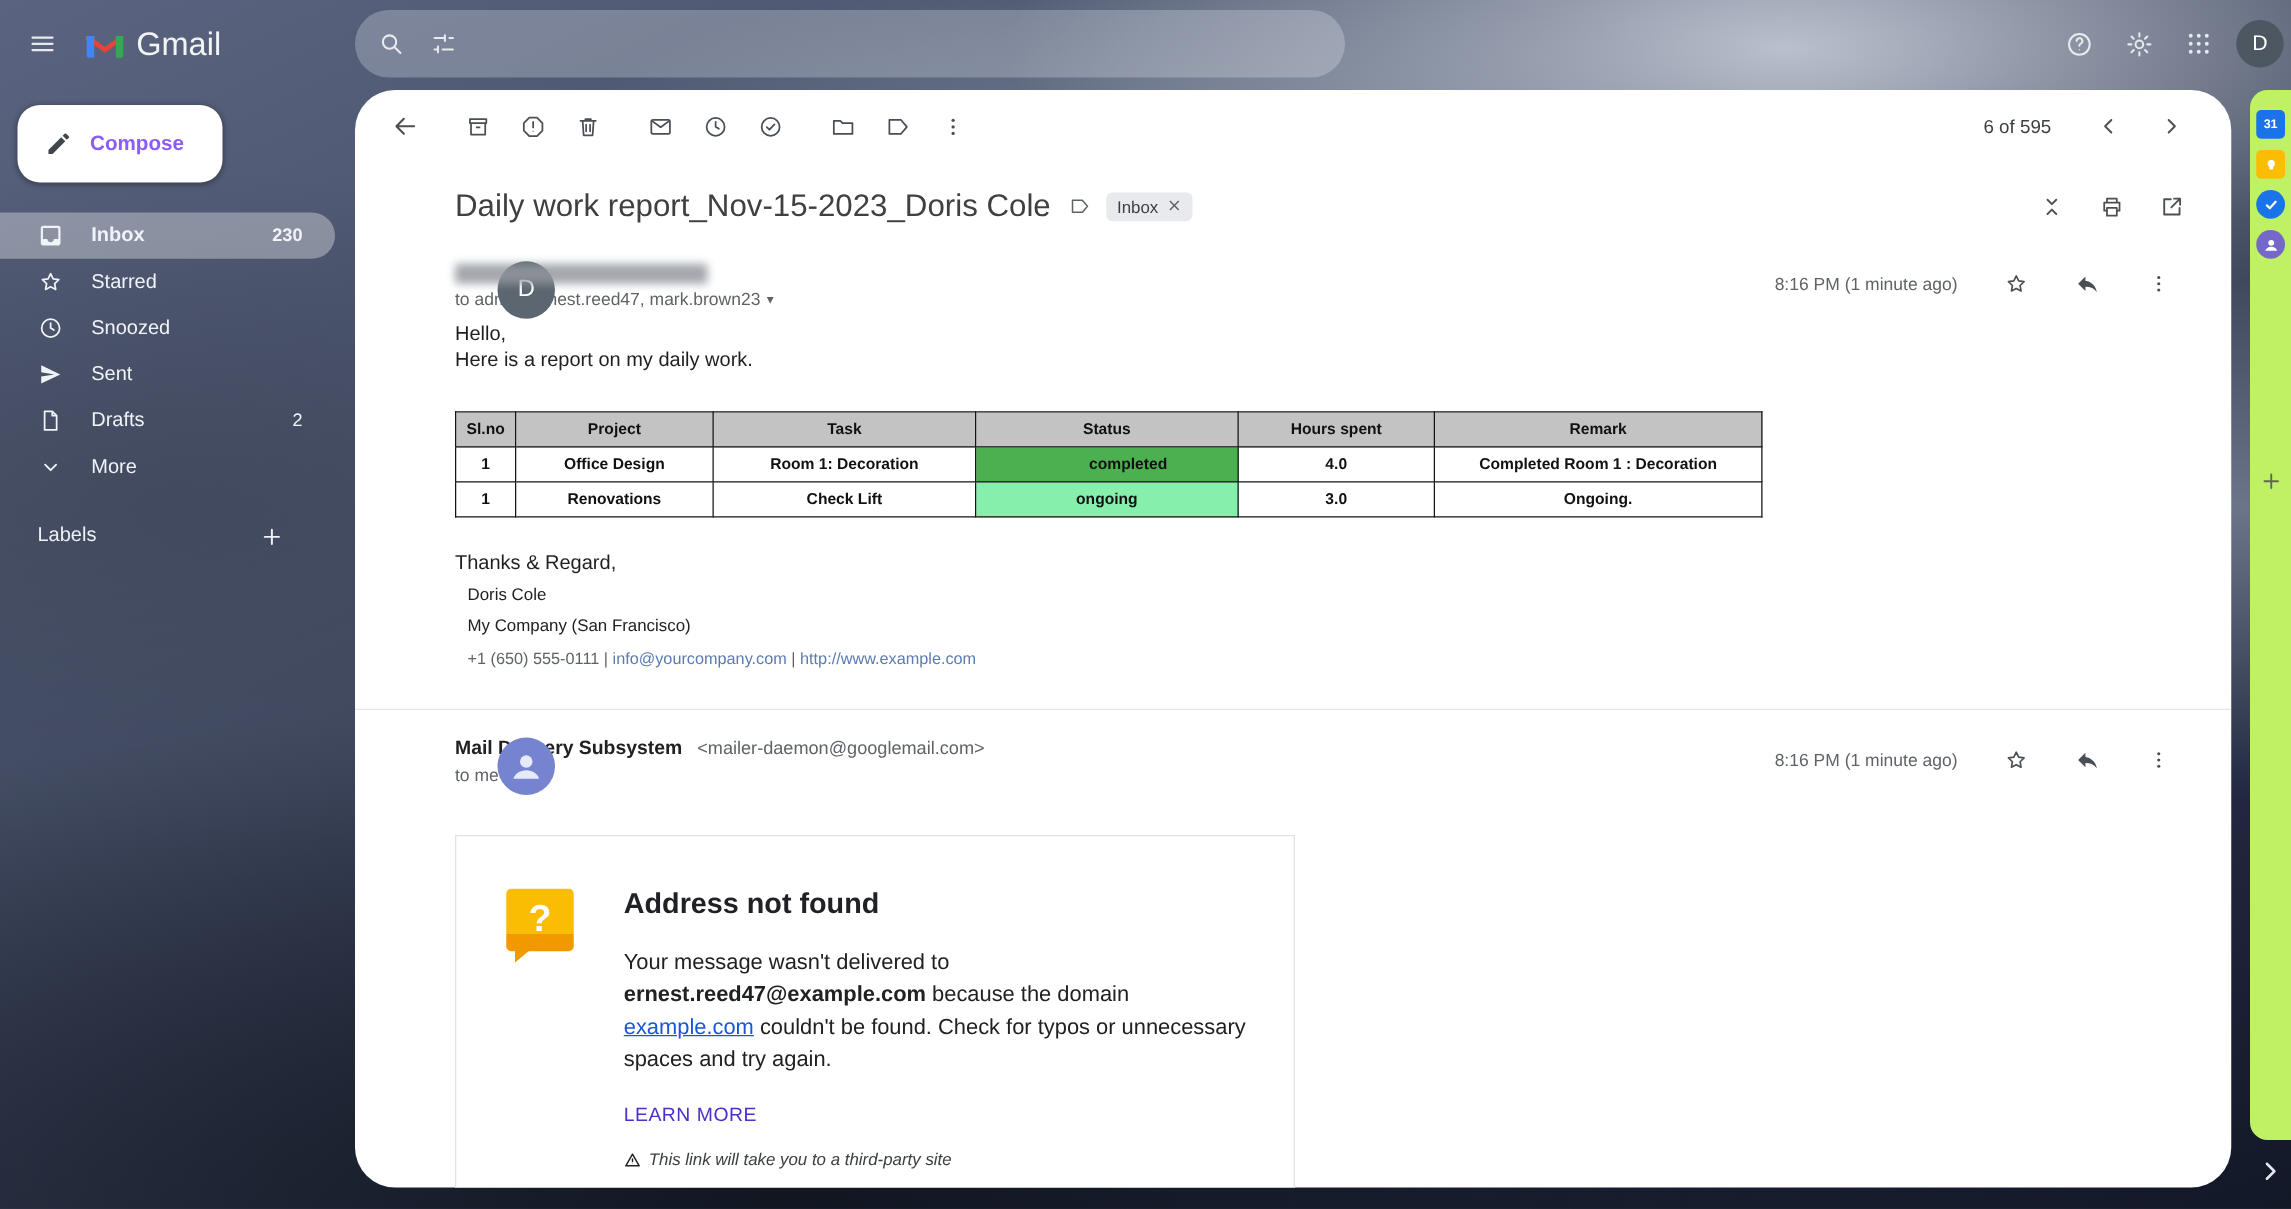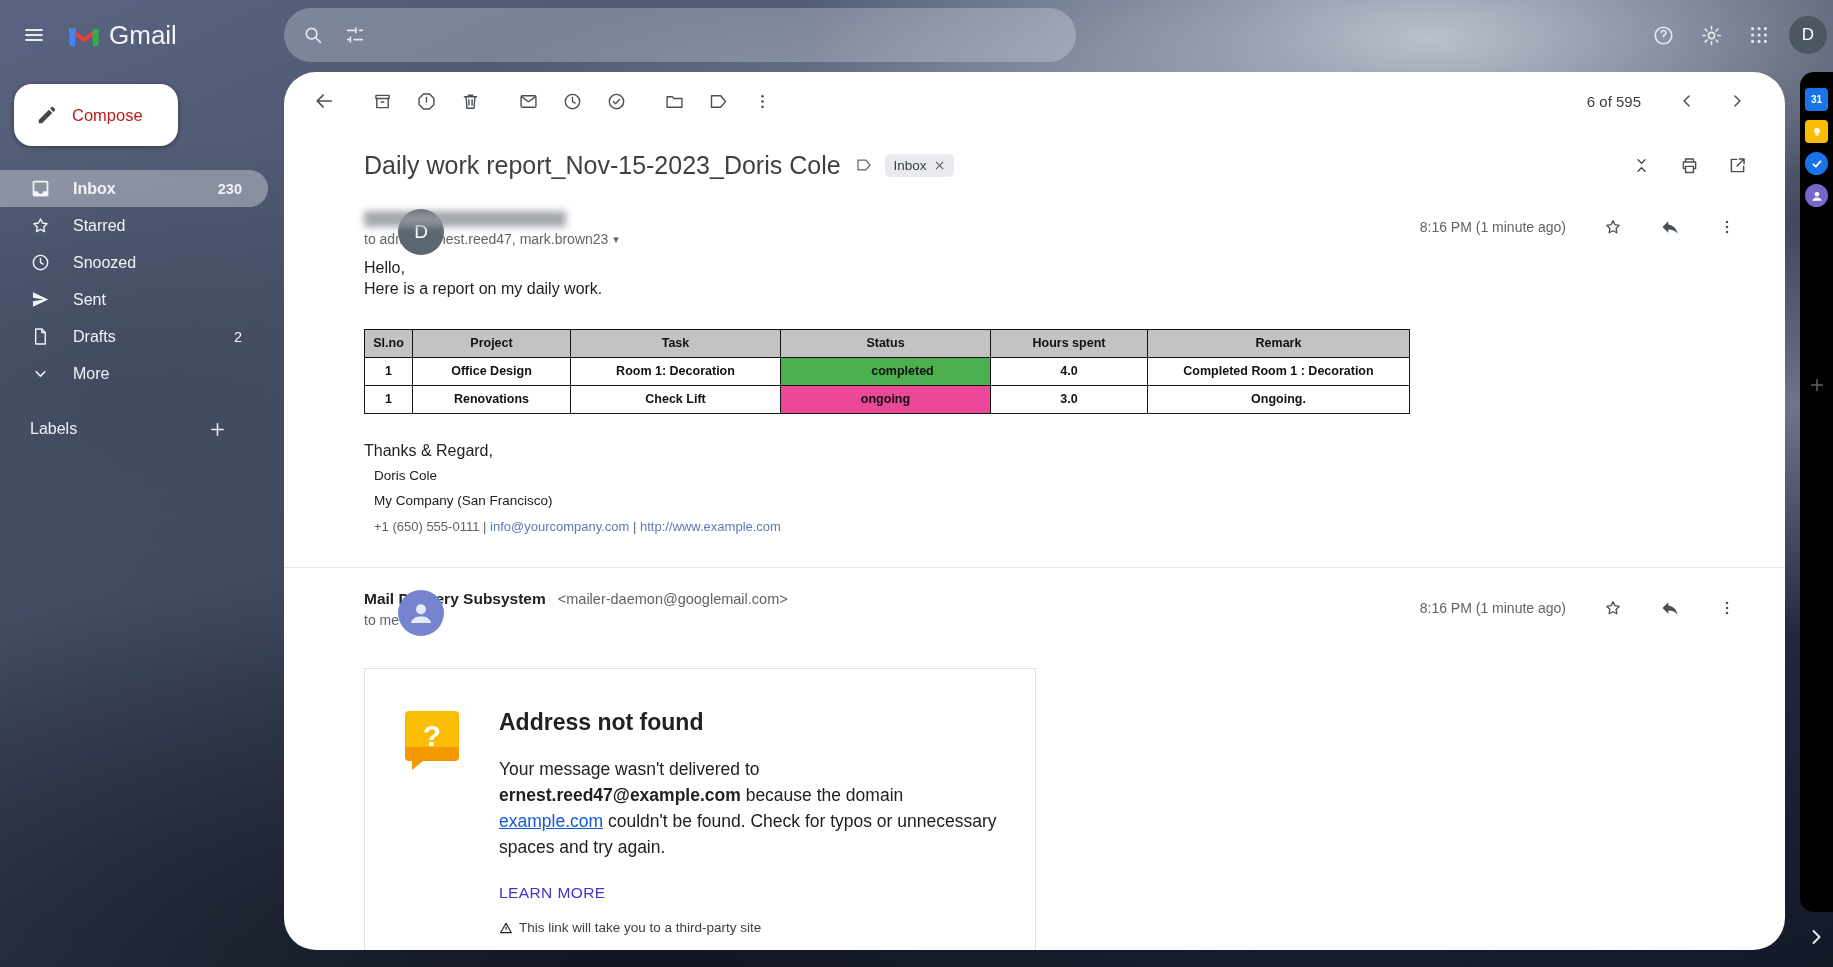--- a/index.html
+++ b/index.html
@@ -26,21 +26,21 @@
   .brand-name{font-size:26px;color:#f2f4f6}
   .search{position:absolute;left:284px;top:8px;width:792px;height:54px;background:rgba(238,242,248,.27);border-radius:28px;display:flex;align-items:center;padding:0 8px}
   .search input{flex:1;background:transparent;border:none;outline:none;color:#eef1f5;font-size:17px;padding:0 4px}
   .search input::placeholder{color:#e3e8ef;opacity:.95}
   .header-actions{position:absolute;right:6px;top:13px;display:flex;align-items:center;gap:4px}
   .avatar-sm{width:38px;height:38px;border-radius:50%;background:#4d5761;color:#fff;display:flex;align-items:center;justify-content:center;font-size:17px;cursor:pointer;margin-left:4px}
 
   
   .sidebar{position:absolute;top:70px;left:0;width:284px;bottom:0;color:#eef1f5;z-index:5}
   .compose{margin:14px 0 0 14px;width:164px;height:62px;background:#fff;border-radius:18px;display:flex;align-items:center;gap:14px;padding:0 22px;cursor:pointer;box-shadow:0 1px 5px rgba(0,0,0,.4);color:#3a3f45}
-  .compose span{font-size:16.5px;font-weight:400;color:#b91c1c}
+  .compose span{font-size:16.5px;font-weight:700;color:#8b5cf6}
   .nav{margin-top:24px}
   .nav-item{height:37px;display:flex;align-items:center;gap:22px;padding:0 26px 0 30px;margin-right:16px;font-size:16px;border-radius:0 20px 20px 0;cursor:pointer;color:#f0f3f7}
   .nav-item .cnt{margin-left:auto;font-size:14.5px}
   .nav-item.active{background:rgba(255,255,255,.34);font-weight:700}
   .nav-item svg, .labels-row svg{flex:none}
   .labels-row{display:flex;align-items:center;height:42px;margin-top:16px;padding:0 56px 0 30px;font-size:16px}
   .labels-row .plusbtn{margin-left:auto;cursor:pointer;display:flex}
 
   
   .panel{position:absolute;left:284px;top:72px;width:1501px;height:878px;background:#fff;border-radius:32px;z-index:4;overflow:hidden}
@@ -90,24 +90,24 @@
   .bounce{margin-top:30px;width:672px;border:1px solid #e2e2e2;background:#fff;display:flex;gap:40px;padding:38px 36px 34px 40px}
   .qicon{position:relative;width:54px;height:58px;flex:none;margin-top:4px}
   .qfront{position:absolute;left:0;top:0;width:54px;height:50px;background:linear-gradient(#fbbc04 72%,#f29900 72%);border-radius:4px;display:flex;align-items:center;justify-content:center;color:#fff;font-size:30px;font-weight:700}
   .qtail{position:absolute;left:7px;bottom:-1px;width:0;height:0;border-top:10px solid #f29900;border-right:12px solid transparent}
   .bounce-text{padding-top:2px}
   .bounce-title{font-size:23px;font-weight:700;color:#202124}
   .bounce-p{margin-top:20px;font-size:17.5px;line-height:26px;color:#202124;max-width:505px}
   .bounce-p .addr{font-weight:700}
   .bounce-p a{text-decoration:underline;cursor:pointer}
   .learn-more{display:inline-block;margin-top:24px;font-size:15.5px;font-weight:400;letter-spacing:.4px;cursor:pointer}
-  .disclaimer{margin-top:18px;display:flex;align-items:center;gap:6px;font-size:13.5px;color:#3c4043}
+  .disclaimer{margin-top:18px;display:flex;align-items:center;gap:6px;font-size:13.5px;font-style:italic;color:#3c4043}
 
   
-  .rail{position:absolute;right:0;top:72px;width:33px;height:840px;background:#000000;border-radius:14px 0 0 14px;z-index:4;display:flex;flex-direction:column;align-items:center;padding-top:16px;gap:9px}
+  .rail{position:absolute;right:0;top:72px;width:33px;height:840px;background:#bef264;border-radius:14px 0 0 14px;z-index:4;display:flex;flex-direction:column;align-items:center;padding-top:16px;gap:9px}
   .rail-item{width:23px;height:23px;border-radius:4px;display:flex;align-items:center;justify-content:center;cursor:pointer;flex:none}
   .cal{background:#1a73e8;color:#fff;font-size:10px;font-weight:700}
   .keep{background:#fbbc04}
   .tasks{background:#1a73e8;border-radius:50%}
   .contacts{background:#7568c9;border-radius:50%}
   .rail-spacer{height:150px}
   .rail-plus{color:#5f6368;cursor:pointer}
   .panel-collapse{position:absolute;right:5px;bottom:18px;color:#e4e8ee;cursor:pointer;z-index:6}
 </style>
 </head>
@@ -416,21 +416,21 @@
             <td>Office Design</td>
             <td>Room 1: Decoration</td>
             <td style="background-color: rgb(76, 175, 80); padding-left: 40px;">completed</td>
             <td>4.0</td>
             <td>Completed Room 1 : Decoration</td>
           </tr>
           <tr>
             <td>1</td>
             <td>Renovations</td>
             <td>Check Lift</td>
-            <td style="background-color: #ec4899;">ongoing</td>
+            <td style="background-color: #86efac;">ongoing</td>
             <td>3.0</td>
             <td>Ongoing.</td>
           </tr>
         </tbody>
       </table>
 
       <div class="sig">
         <div class="closing">Thanks &amp; Regard,</div>
         <div class="line">Doris Cole</div>
         <div class="line">My Company (San Francisco)</div>

